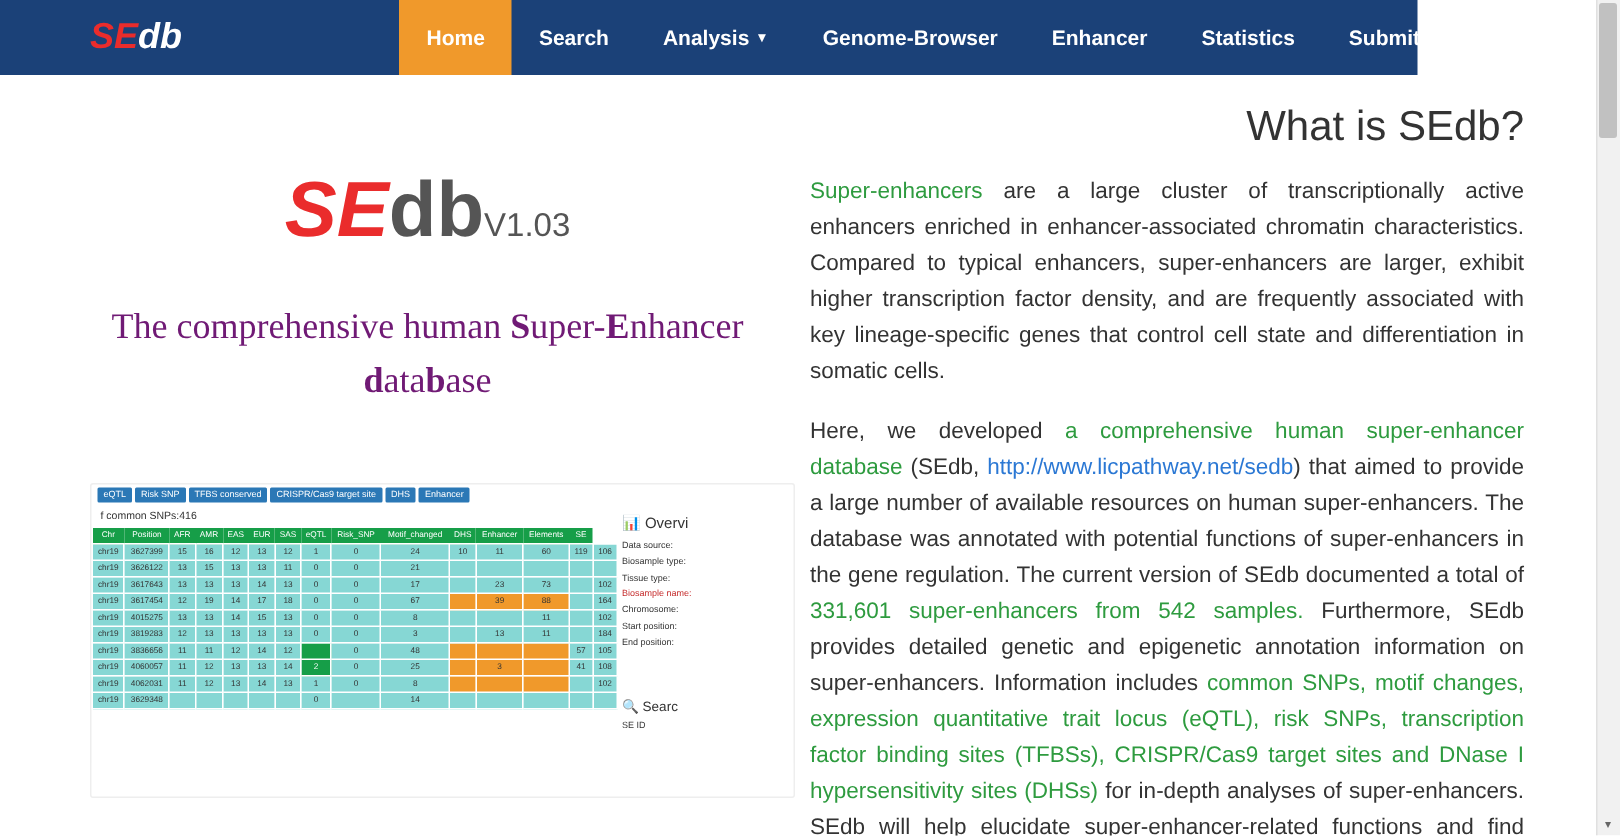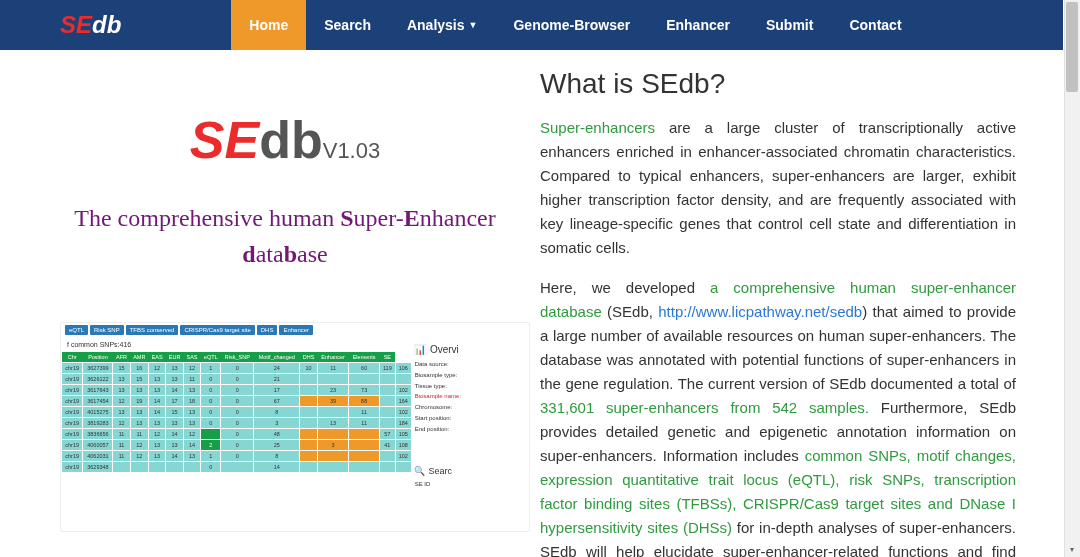--- a/index.html
+++ b/index.html
@@ -31,42 +31,42 @@
     right: 0; width: 16px; height: 16px;
     display: flex; align-items: center; justify-content: center;
     font-size: 8px; color: #666;
   }
   .navbar {
     background: #1b4178;
     height: 50px;
     display: flex;
     align-items: center;
     padding-left: 60px;
-    width: 1063px;
+    width: 945px;
   }
   .brand {
     font-weight: bold;
     font-style: italic;
     font-size: 24px;
     margin-right: 110px;
   }
   .brand .se { color: #ea2c2c; }
   .brand .db { color: #fff; }
   .nav-item {
     color: #fff;
     font-size: 14px;
     font-weight: 600;
     padding: 0 18px;
     height: 50px;
     display: flex;
     align-items: center;
     cursor: pointer;
     white-space: nowrap;
   }
-  .nav-item.active { background: #f0992b; }
+  .nav-item.active { background: #f0992b; margin-left: 35px; }
   .caret {
     margin-left: 4px;
     font-size: 9px;
   }
   .content {
     display: flex;
     width: 1064px;
     padding: 18px 48px 0 60px;
   }
   .left {
@@ -132,21 +132,21 @@
   }
   .mini-table td {
     background: #86d7d4;
     border: 1px solid #fff;
     text-align: center;
     padding: 2px;
   }
   .mini-table td.orange { background: #f0992b; }
   .mini-table td.green { background: #169e48; color:#fff; }
   .right h2 {
-    text-align: left;
+    text-align: right;
     font-size: 28px;
     font-weight: 400;
     color: #333;
     margin-bottom: 16px;
   }
   .right p {
     font-size: 15px;
     line-height: 1.6;
     color: #333;
     text-align: justify;
@@ -180,20 +180,23 @@
     </div>
   <div class="nav-item">
       <span>Analysis</span>
       <span class="caret">▼</span>
     </div>
   <div class="nav-item">
       <span>Genome-Browser</span>
     </div>
   <div class="nav-item">
       <span>Enhancer</span>
+    </div>
+  <div class="nav-item">
+      <span>Statistics</span>
     </div>
   <div class="nav-item">
       <span>Submit</span>
     </div>
   <div class="nav-item">
       <span>Contact</span>
     </div>
 
 </div>
 

